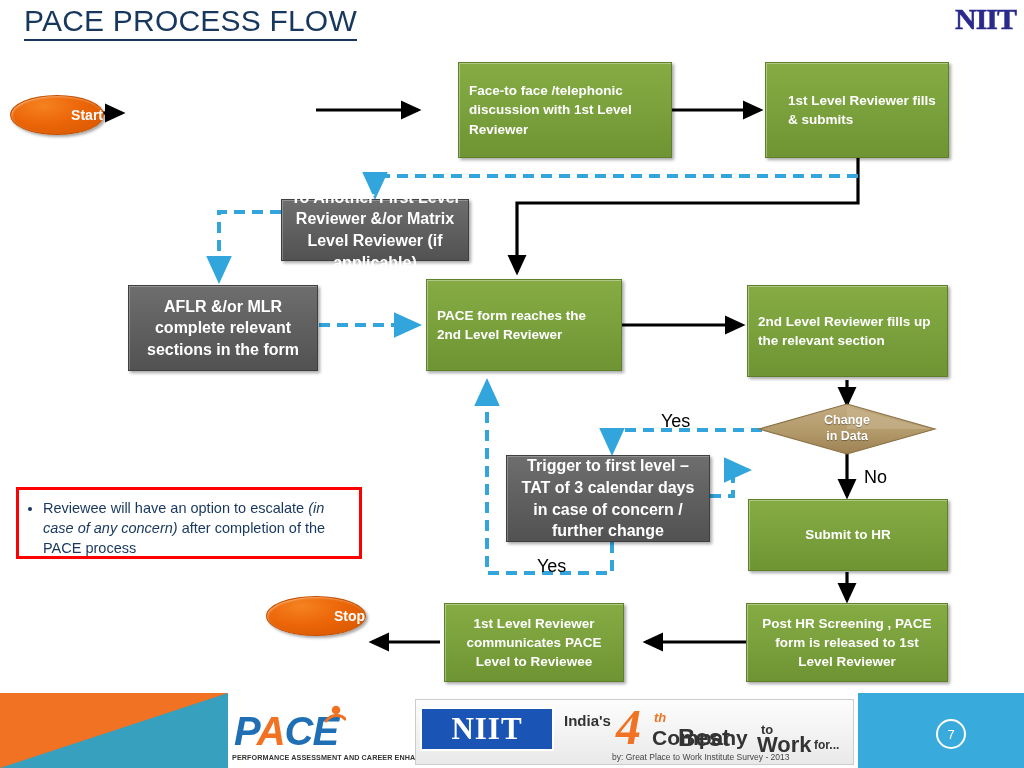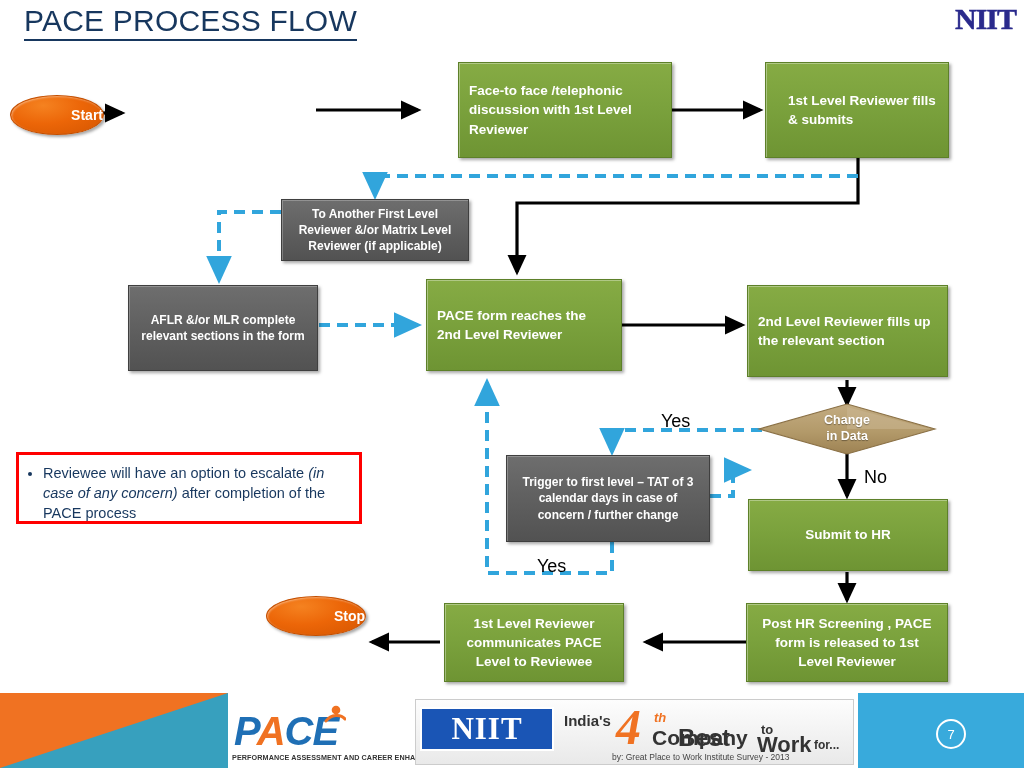--- a/index.html
+++ b/index.html
@@ -34,21 +34,21 @@
     background:linear-gradient(to bottom,#86ab44 0%,#7ba23d 45%,#6e9433 100%);
     border:1px solid #5d8029;
     box-shadow:2px 2px 3px rgba(0,0,0,.35), inset 1px 1px 0 rgba(255,255,255,.35);
     color:#ffffff;font-weight:bold;font-size:13.5px;line-height:1.42;
     padding:6px 10px;
   }
   .gray{
     background:linear-gradient(to bottom,#6e6e6e 0%,#616161 45%,#525252 100%);
     border:1px solid #3f3f3f;
     box-shadow:2px 2px 3px rgba(0,0,0,.35), inset 1px 1px 0 rgba(255,255,255,.25);
-    color:#ffffff;font-weight:bold;font-size:12px;line-height:1.35;
+    color:#ffffff;font-weight:bold;font-size:16px;line-height:1.35;
     text-align:center;padding:5px 7px;justify-content:center;
   }
   .green.center{text-align:center;justify-content:center;}
   .green.left{text-align:left;}
 
   .ellipse{
     position:absolute;border-radius:50%;
     background:radial-gradient(ellipse at 35% 25%, #f58220 0%, #ec6608 45%, #d45500 100%);
     border:1px solid #c44f00;
     box-shadow:2px 2px 3px rgba(0,0,0,.35), inset 1px 1px 2px rgba(255,255,255,.4);
@@ -65,20 +65,21 @@
     color:#ffffff;font-weight:bold;font-size:12.5px;line-height:1.25;
     text-shadow:0 1px 1px rgba(0,0,0,.35);
   }
 
   
   .note{
     position:absolute;box-sizing:border-box;
     border:3px solid #ff0000;background:#ffffff;
     color:#17375E;font-size:14.5px;line-height:1.38;
     padding:8px 10px 8px 8px;
+    margin-top:35px;
   }
   .note ul{margin:0;padding-left:16px;}
   .note li{margin:0;}
   .note i{font-style:italic;}
 
   
   .conn-label{
     position:absolute;color:#000000;font-size:18px;line-height:1;
     font-family:"Liberation Sans", sans-serif;
   }

